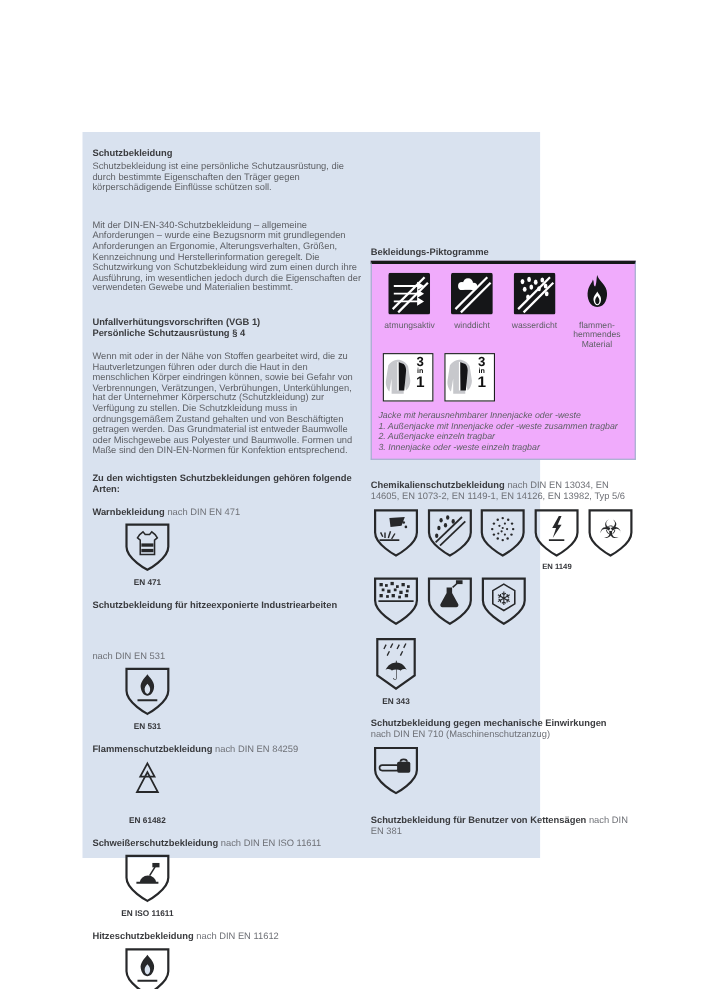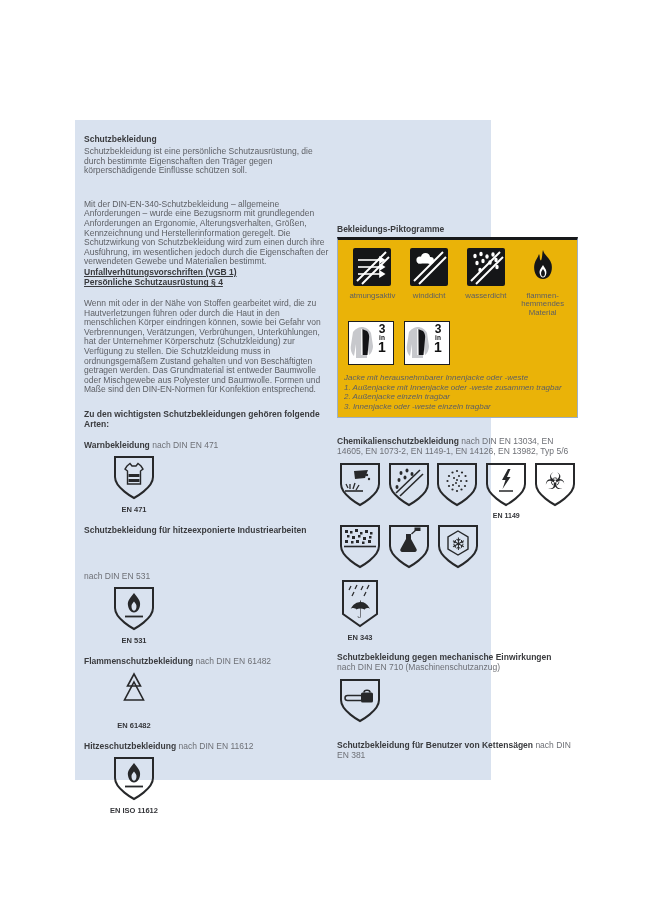--- a/index.html
+++ b/index.html
@@ -7,31 +7,31 @@
        font-family:"Liberation Sans",sans-serif;color:#5d5f64;font-size:8.5px;}
   .panel{position:absolute;left:75px;top:120px;width:416px;height:660px;background:#d9e2ef;}
   .col-left{position:absolute;left:9px;top:0;width:248px;}
   .col-right{position:absolute;left:262px;top:0;width:241px;}
   .b{font-weight:bold;color:#3a3b3e;}
   h1,h2,h3{font-size:8.5px;margin:0;color:#3a3b3e;}
   p{margin:0;line-height:9.6px;}
   .title{margin-top:14px;}
   .p1{margin-top:3px;}
   .p2{margin-top:24px;}
-  .reg-head{line-height:10.5px;text-decoration:underline;}
+  .reg-head{margin-top:20px;line-height:10.5px;}
   .reg-body{margin-top:11px;}
   .types-intro{margin-top:14px;}
   .type-block .type-head{margin-top:11px;line-height:10px;}
   .type-head .norm{font-weight:normal;color:#6e7076;margin-top:36px;}
   .icon-wrap{margin:4px 0 0 26px;width:48px;text-align:center;}
   .icon-wrap-r{margin:5px 0 0 0;width:46px;text-align:center;}
   .badge{display:block;font-weight:bold;font-size:7.5px;color:#35363a;margin-top:1px;}
   
   .pictobox-head{margin-top:104px;}
-  .picto-box{margin-top:3px;background:#eab308;border:1px solid #9db0c9;border-top:3px solid #17181a;
+  .picto-box{margin-top:3px;background:#f0abfc;border:1px solid #9db0c9;border-top:3px solid #17181a;
              padding:8px 6px 6px 6px;}
   .picto-row{display:flex;}
   .picto-cell{width:57px;text-align:center;}
   .picto-cell .plabel{display:block;margin-top:4px;font-size:7.8px;line-height:8.4px;color:#5d5f64;}
   .three-row{display:flex;margin:4px 0 0 4px;gap:10px;}
   .tio{width:44px;height:42px;background:#fff;border:1.5px solid #1c1d1f;display:flex;}
   .tio .jack{position:relative;width:26px;height:100%;}
   .tio .nums{width:14px;text-align:center;color:#111;padding-top:2px;}
   .tio .n-top{display:block;font-weight:bold;font-size:12px;line-height:11px;}
   .tio .n-mid{display:block;font-weight:bold;font-size:6.5px;line-height:6px;}
@@ -92,31 +92,47 @@
           <path d="M22 16.5 C23.6 18.5 25 19.8 24.4 22.8 C24 24.8 23 25.8 22 25.8 C21 25.8 20 24.8 19.6 22.8 C19 19.8 20.4 18.5 22 16.5 Z" fill="#d9e2ef"></path>
           <path d="M13 31.5 H31" stroke="#27282a" stroke-width="1.8"></path>
         </svg>
         <span class="badge">EN 531</span>
       </div>
     </div>
 
     <div class="type-block">
       <div class="type-head b">
         <span>Flammenschutzbekleidung</span>
-        <span class="norm">nach DIN EN 61482</span>
+        <span class="norm">nach DIN EN 84259</span>
       </div>
       <div class="icon-wrap">
         <svg width="44" height="48" viewBox="0 0 44 48">
           <polygon points="22,4 28.5,16 15.5,16" fill="none" stroke="#27282a" stroke-width="1.6"></polygon>
           <polygon points="22,12 31.5,30 12.5,30" fill="none" stroke="#27282a" stroke-width="1.6"></polygon>
         </svg>
         <span class="badge">EN 61482</span>
       </div>
     </div>
 
+    <div class="type-block">
+      <div class="type-head b">
+        <span>Schweißerschutzbekleidung</span>
+        <span class="norm">nach DIN EN ISO 11611</span>
+      </div>
+      <div class="icon-wrap">
+        <svg width="44" height="48" viewBox="0 0 44 48">
+          <path d="M3 3 H41 V23 C41 34 22 44 22 44 C22 44 3 34 3 23 Z" fill="none" stroke="#27282a" stroke-width="2"></path>
+          <path d="M12 27.5 H32" stroke="#27282a" stroke-width="1.8"></path>
+          <path d="M15 27.5 A7.5 6.5 0 0 1 30 27.5 Z" fill="#27282a"></path>
+          <line x1="24" y1="21" x2="29" y2="13" stroke="#27282a" stroke-width="1.4"></line>
+          <rect x="26.5" y="9.5" width="6.5" height="4" fill="#27282a"></rect>
+        </svg>
+        <span class="badge">EN ISO 11611</span>
+      </div>
+    </div>
 
     <div class="type-block">
       <div class="type-head b">
         <span>Hitzeschutzbekleidung</span>
         <span class="norm">nach DIN EN 11612</span>
       </div>
       <div class="icon-wrap">
         <svg width="44" height="48" viewBox="0 0 44 48">
           <path d="M3 3 H41 V23 C41 34 22 44 22 44 C22 44 3 34 3 23 Z" fill="none" stroke="#27282a" stroke-width="2"></path>
           <path d="M22 8 C25 12 29 15.5 28 20.5 C27.4 24.5 25 27.5 22 27.5 C19 27.5 16.6 24.5 16 20.5 C15 15.5 19 12 22 8 Z" fill="#27282a"></path>

